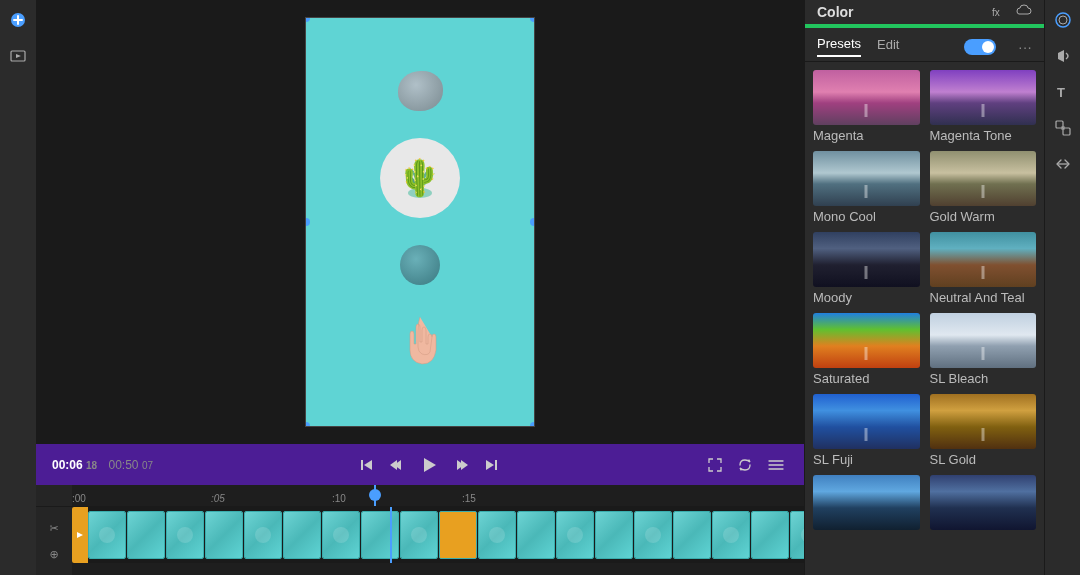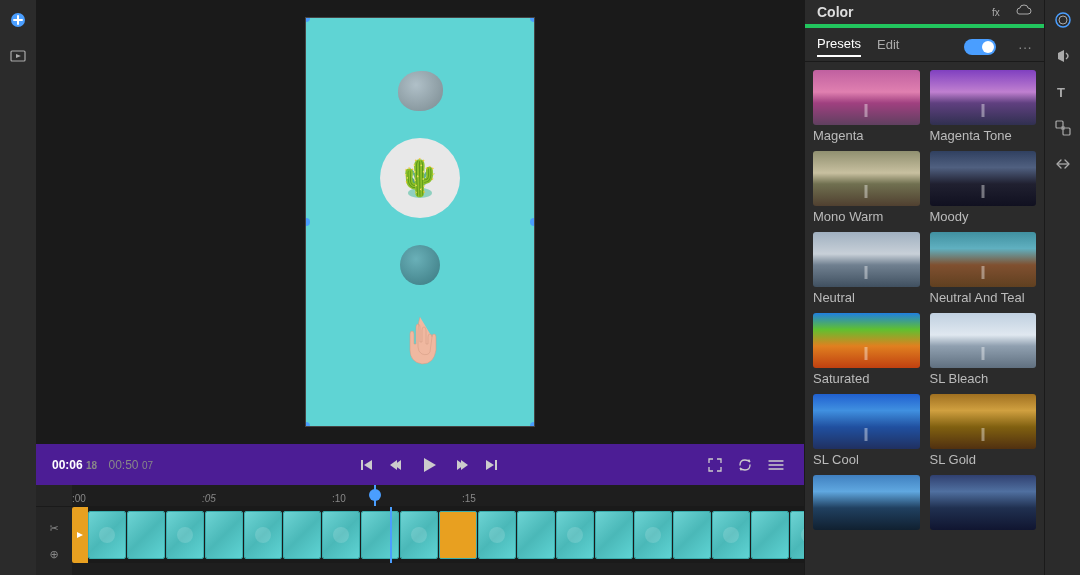--- a/index.html
+++ b/index.html
@@ -618,21 +618,21 @@
       </button>
     </div>
   </div>
 
   <div class="timeline-area">
 
     <div style="display:flex;flex-direction:row;height:22px;text-align:right;">
       <div style="width:36px;background:#252525;border-bottom:1px solid #1a1a1a;"></div>
       <div class="ruler-area" style="border-bottom:1px solid #1a1a1a;">
         <span class="ruler-label" style="left:0px;">:00</span>
-        <span class="ruler-label" style="left:130px;font-style:italic;">:05</span>
+        <span class="ruler-label" style="left:139px;font-style:italic;">:05</span>
         <span class="ruler-label" style="left:260px;">:10</span>
         <span class="ruler-label" style="left:390px;">:15</span>
 
         <div style="position:absolute;left:302px;top:0;width:2px;height:100%;background:#4a9eff;z-index:10;">
           <div style="width:12px;height:12px;background:#4a9eff;border-radius:50%;position:absolute;top:4px;left:-5px;"></div>
         </div>
       </div>
     </div>
 
     <div style="display:flex;flex-direction:row;flex:1;">
@@ -779,50 +779,50 @@
           <div class="preset-road road-magenta-tone">
             <div class="road-overlay">
               <div class="road-line"></div>
             </div>
           </div>
         </div>
         <div class="preset-label">Magenta Tone</div>
       </div>
       <div class="preset-item">
         <div class="preset-thumb">
+          <div class="preset-road road-mono-cool">
+            <div class="road-overlay">
+              <div class="road-line"></div>
+            </div>
+          </div>
+        </div>
+        <div class="preset-label">Mono Cool</div>
+      </div>
+      <div class="preset-item">
+        <div class="preset-thumb">
           <div class="preset-road road-mono-warm">
             <div class="road-overlay">
               <div class="road-line"></div>
             </div>
           </div>
         </div>
-        <div class="preset-label">Mono Warm</div>
+        <div class="preset-label">Gold Warm</div>
       </div>
       <div class="preset-item">
         <div class="preset-thumb">
           <div class="preset-road road-moody">
             <div class="road-overlay">
               <div class="road-line"></div>
             </div>
           </div>
         </div>
         <div class="preset-label">Moody</div>
       </div>
       <div class="preset-item">
         <div class="preset-thumb">
-          <div class="preset-road road-neutral">
-            <div class="road-overlay">
-              <div class="road-line"></div>
-            </div>
-          </div>
-        </div>
-        <div class="preset-label">Neutral</div>
-      </div>
-      <div class="preset-item">
-        <div class="preset-thumb">
           <div class="preset-road road-orange-teal">
             <div class="road-overlay">
               <div class="road-line"></div>
             </div>
           </div>
         </div>
         <div class="preset-label">Neutral And Teal</div>
       </div>
       <div class="preset-item">
         <div class="preset-thumb">
@@ -845,21 +845,21 @@
         <div class="preset-label">SL Bleach</div>
       </div>
       <div class="preset-item">
         <div class="preset-thumb">
           <div class="preset-road road-sl-fuji">
             <div class="road-overlay">
               <div class="road-line"></div>
             </div>
           </div>
         </div>
-        <div class="preset-label">SL Cool</div>
+        <div class="preset-label">SL Fuji</div>
       </div>
       <div class="preset-item">
         <div class="preset-thumb">
           <div class="preset-road road-sl-gold">
             <div class="road-overlay">
               <div class="road-line"></div>
             </div>
           </div>
         </div>
         <div class="preset-label">SL Gold</div>

